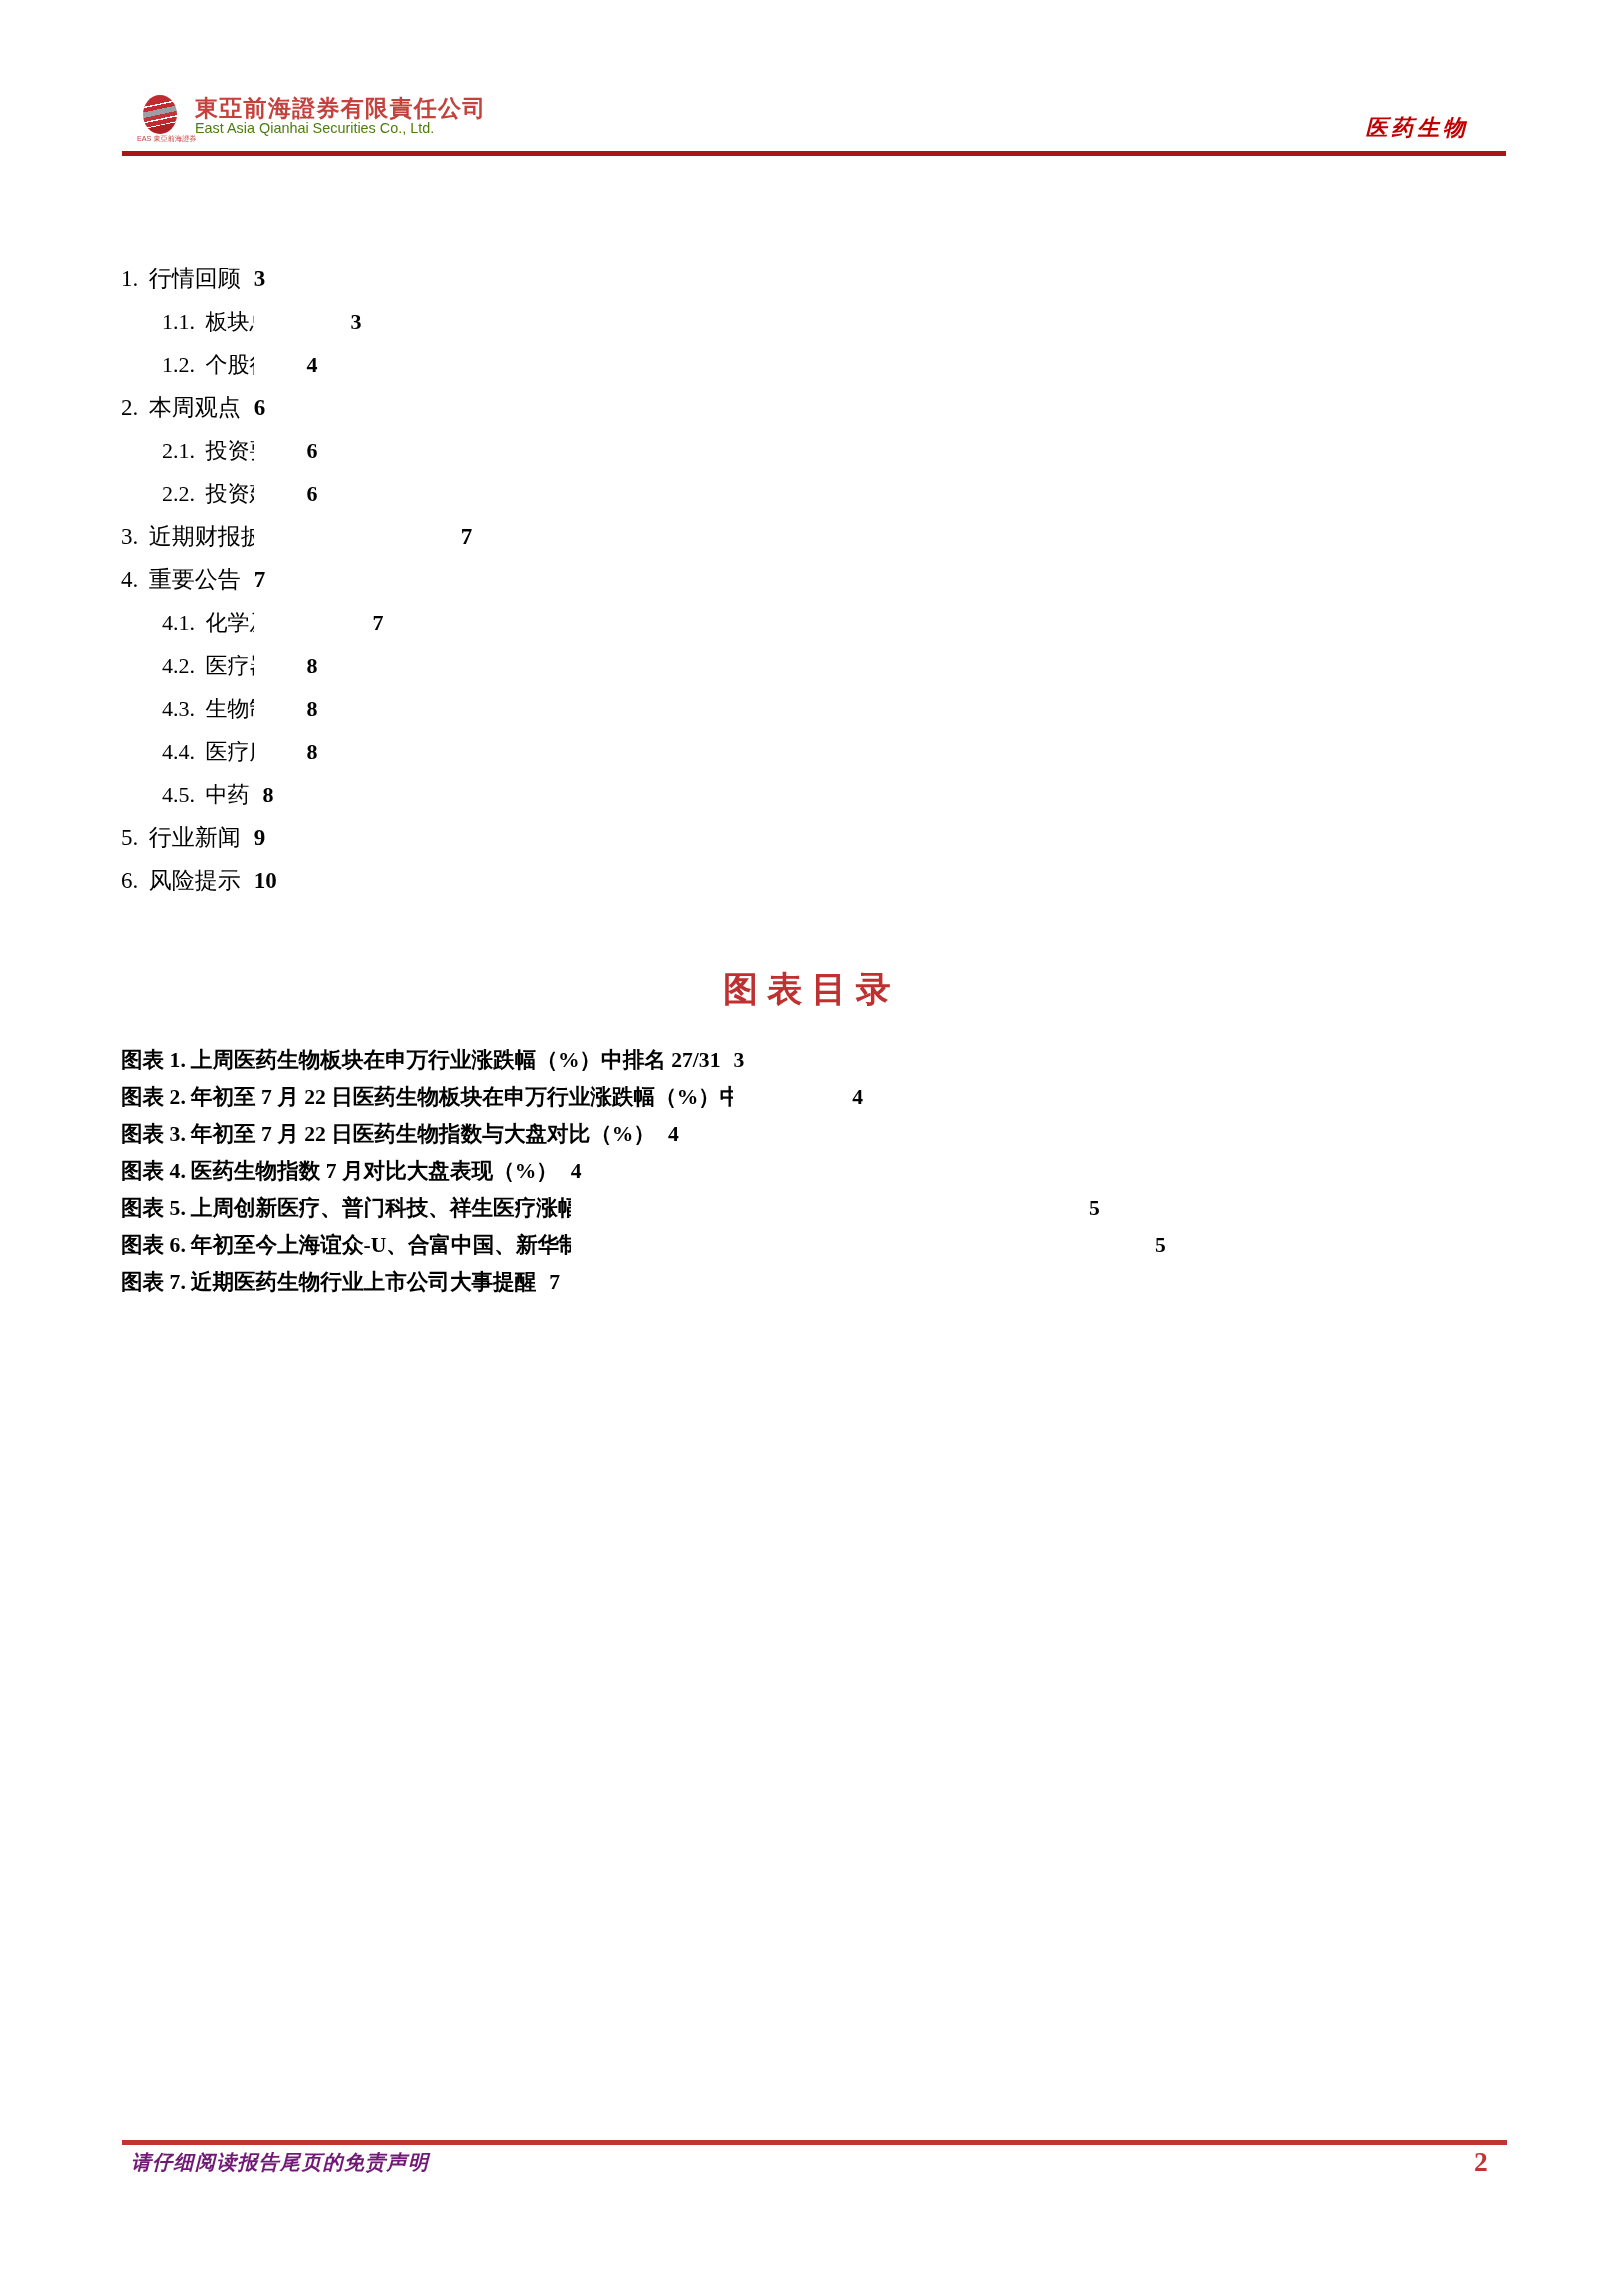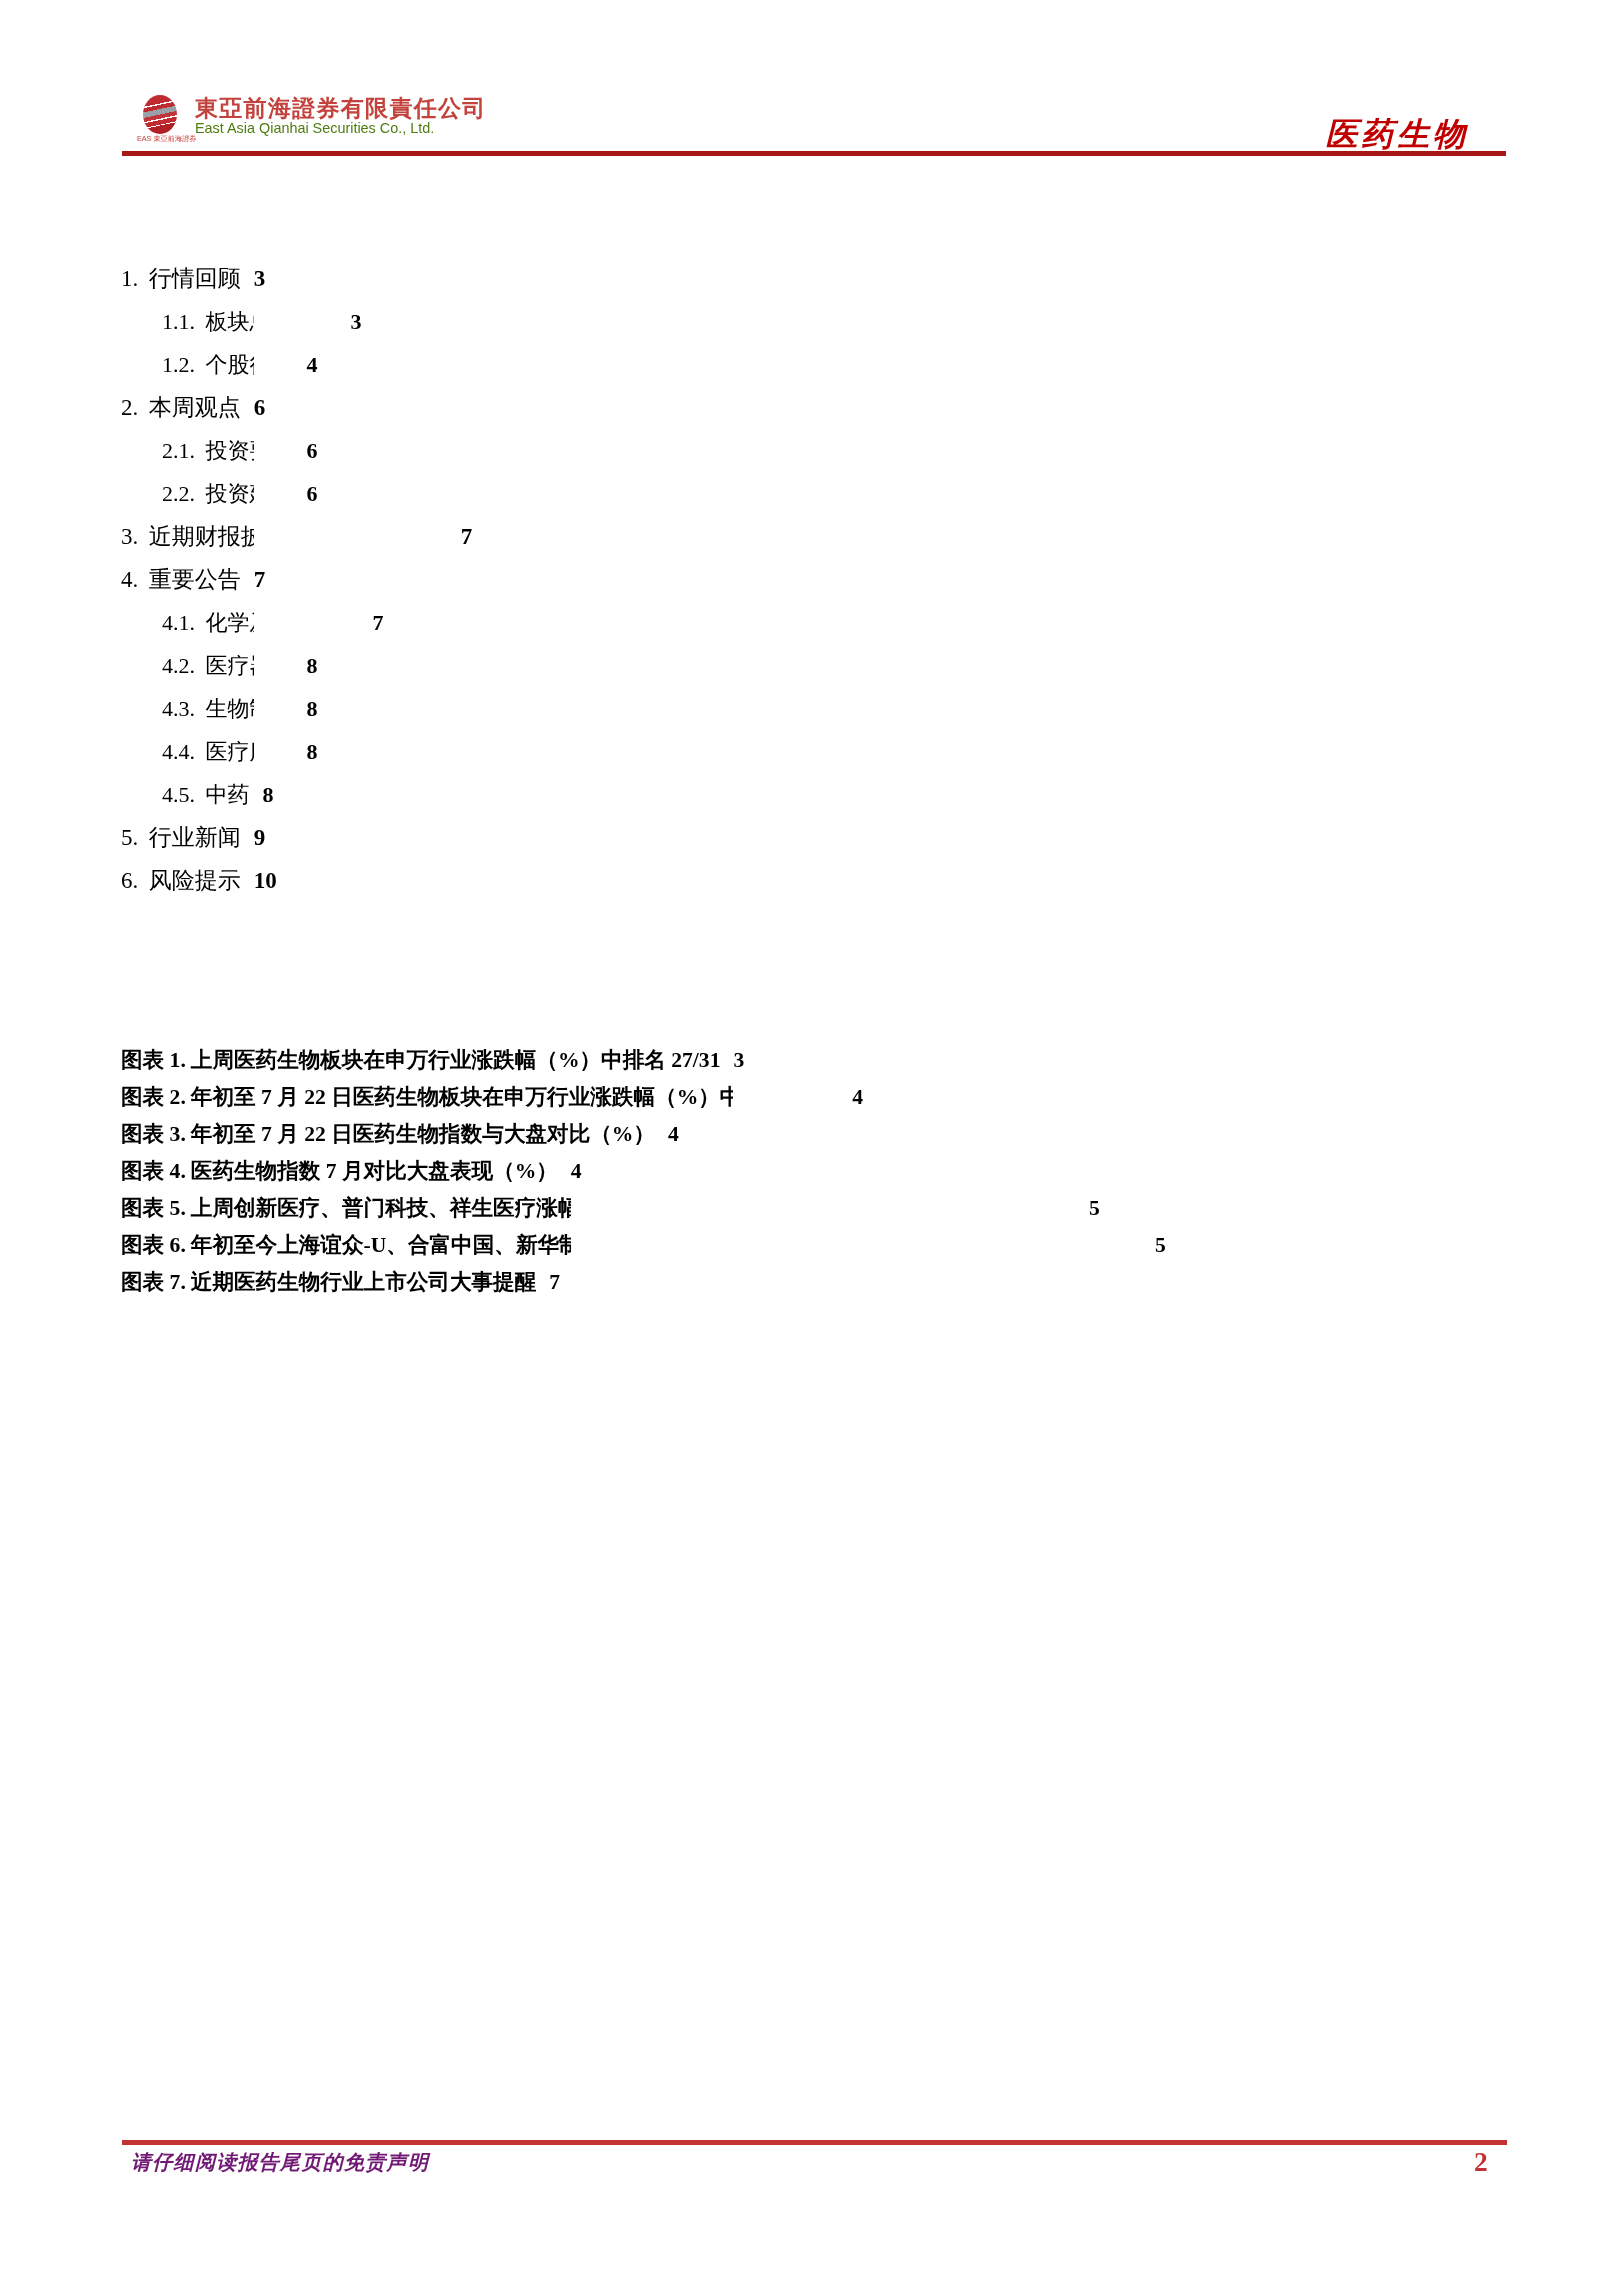--- a/index.html
+++ b/index.html
@@ -30,21 +30,21 @@
     position:absolute;left:195px;top:93px;
     font-size:23px;font-weight:bold;color:#c4423c;letter-spacing:1.3px;
   }
   .brand-en{
     position:absolute;left:195px;top:120px;
     font-size:14.4px;color:#4d7c0f;
     font-family:"Liberation Sans","DejaVu Sans",sans-serif;
   }
   .category{
     position:absolute;right:154px;top:113px;
-    font-size:32px;color:#c00000;font-style:italic;font-weight:bold;
+    font-size:22px;color:#c00000;font-style:italic;font-weight:bold;
     letter-spacing:3.9px;
   }
   .header-rule{
     position:absolute;left:122px;right:117px;top:151px;height:4.6px;
     background:#a81616;
   }
   
   .section-title{
     position:absolute;left:0;right:0;text-align:center;
     font-size:35px;font-weight:bold;color:#bf3030;letter-spacing:9.2px;
@@ -189,20 +189,21 @@
         <span class="page">9</span>
       </div>
       <div class="toc-row level1">
         <span class="num">6.</span>
         <span class="label">风险提示</span>
         <span class="dots"></span>
         <span class="page">10</span>
       </div>
     </div>
 
+  <div class="section-title title-fig">图表目录</div>
   <div class="toc-list list-fig">
       <div class="toc-row fig-row">
         <span class="num">图表 1.</span>
         <span class="label">上周医药生物板块在申万行业涨跌幅（%）中排名 27/31</span>
         <span class="dots"></span>
         <span class="page">3</span>
       </div>
       <div class="toc-row fig-row">
         <span class="num">图表 2.</span>
         <span class="label">年初至 7 月 22 日医药生物板块在申万行业涨跌幅（%）中排名 25/31</span>

